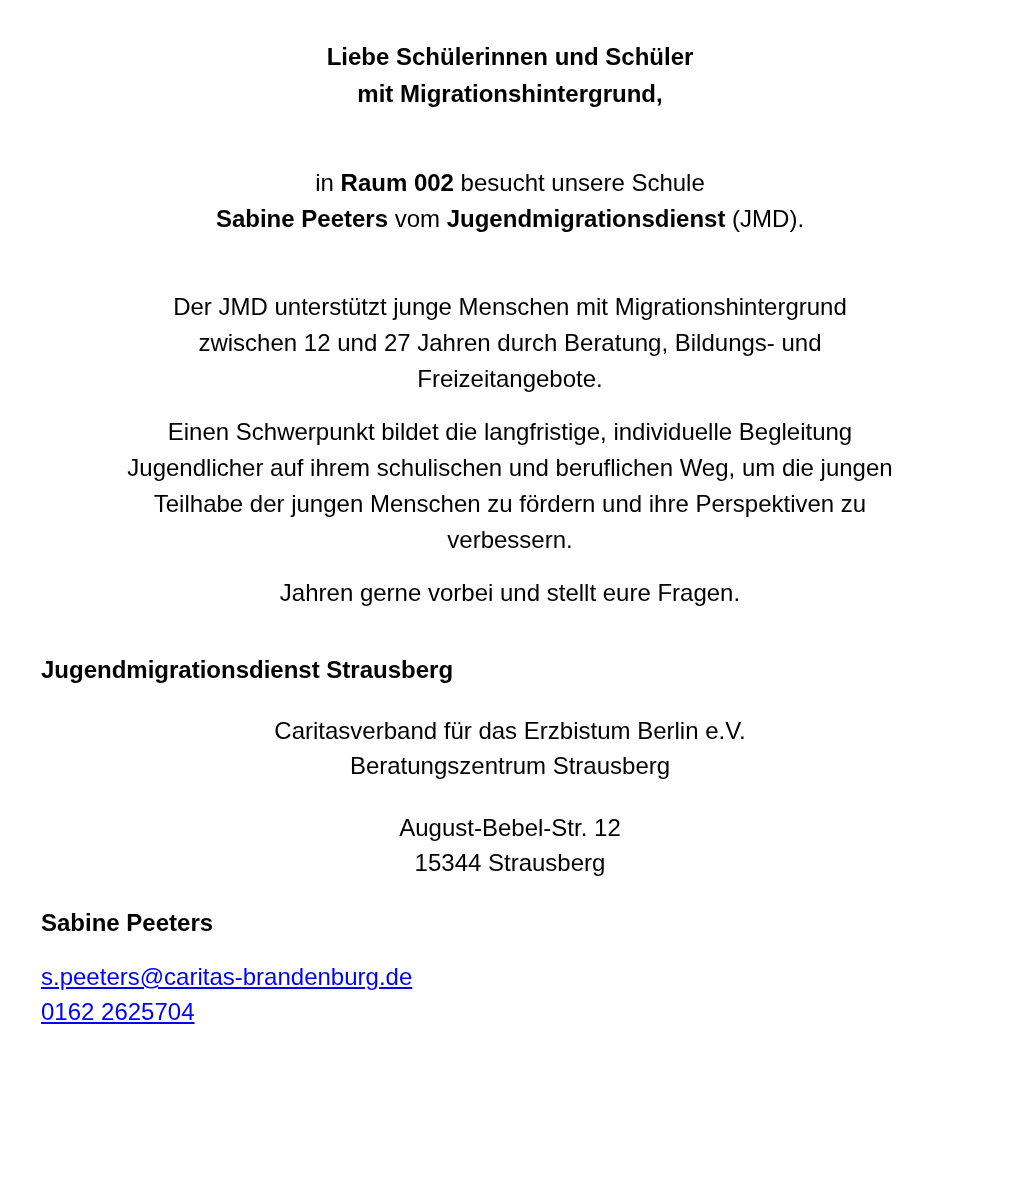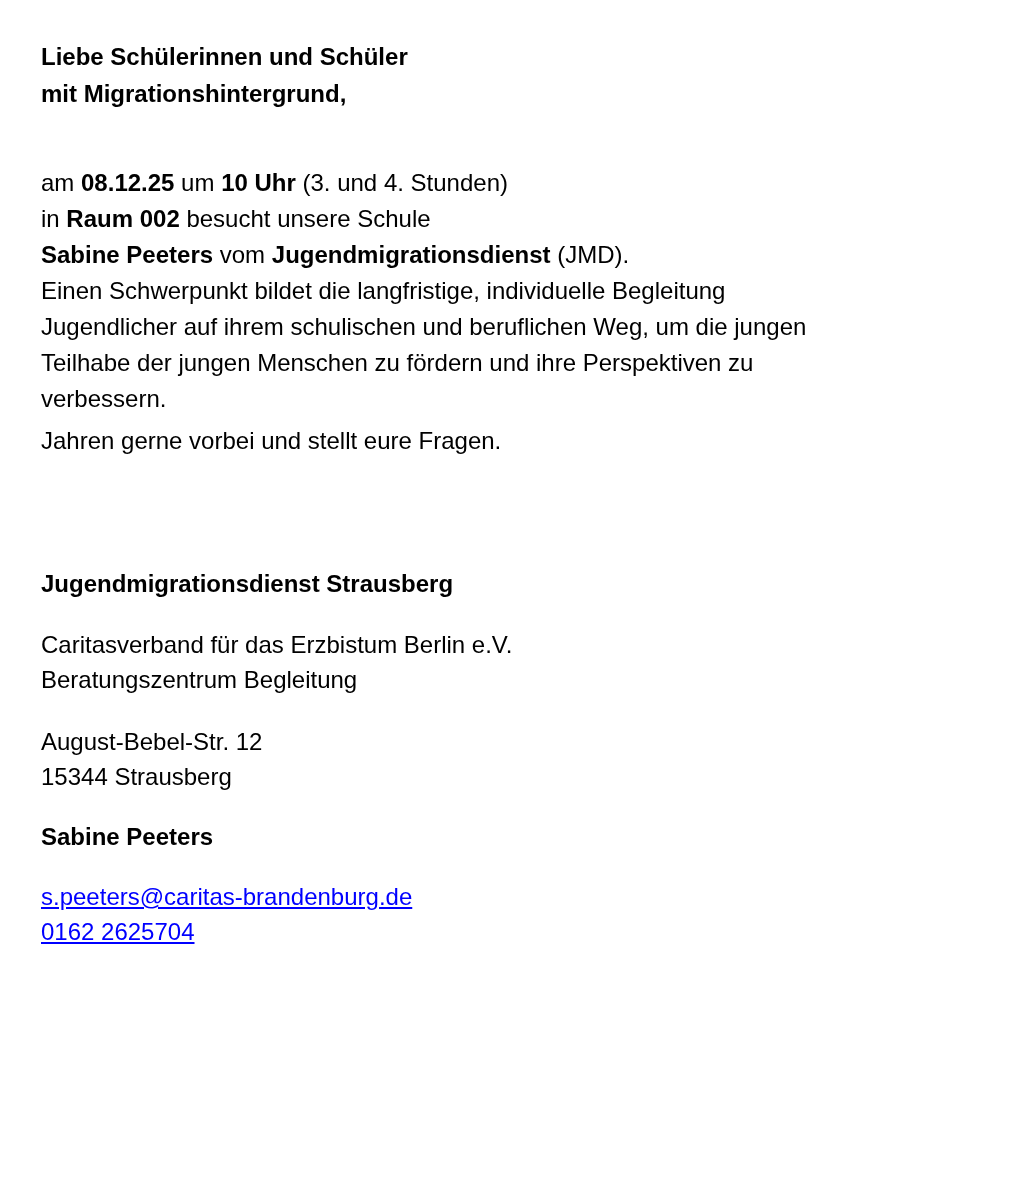--- a/index.html
+++ b/index.html
@@ -18,79 +18,83 @@
     height: 1197px;
     color: var(--text-color);
     font-family: "Liberation Sans", "DejaVu Sans", sans-serif;
     font-size: 24px;
     overflow: hidden;
   }
   .doc {
     padding: 38px 30px 0 41px;
   }
   .bold { font-weight: bold; }
-  .line { white-space: pre; }
+  .line { white-space: pre; text-align: center; }
 
   .salutation { line-height: 37px; font-weight: bold; }
 
   .announcement { margin-top: 53px; line-height: 36px; }
 
   .para { line-height: 36px; }
   .para.first { margin-top: 52px; }
-  .para + .para { margin-top: 6px; }
+  .para + .para { margin-top: 17px; }
 
-  .sig-title { margin-top: 107px; line-height: 36px; font-weight: bold; }
+  .sig-title { margin-top: 41px; line-height: 36px; font-weight: bold; }
 
   .org { margin-top: 25px; line-height: 35px; }
 
   .address { margin-top: 27px; line-height: 35px; }
 
   .contact { margin-top: 25px; line-height: 36px; font-weight: bold; }
 
-  .links { margin-top: 24px; line-height: 35px; }
+  .links { margin-top: 18px; line-height: 35px; }
   .links a {
     display: table;
     color: var(--link-color);
     text-decoration: underline;
     cursor: pointer;
   }
 </style>
 </head>
 <body>
 
 <div class="doc">
 
   <div class="salutation">
       <div class="line">Liebe Schülerinnen und Schüler</div>
       <div class="line">mit Migrationshintergrund,</div>
     </div>
 
   <div class="announcement">
-      <div class="line"><span>am </span><span class="bold">08.12.25</span><span> um </span><span class="bold">10 Uhr</span><span> (3. und 4. Stunden)</span></div>
       <div class="line"><span>in </span><span class="bold">Raum 002</span><span> besucht unsere Schule</span></div>
       <div class="line"><span class="bold">Sabine Peeters</span><span> vom </span><span class="bold">Jugendmigrationsdienst</span><span> (JMD).</span></div>
     </div>
 
   <div>
+      <div class="para first">
+        <div class="line">Der JMD unterstützt junge Menschen mit Migrationshintergrund</div>
+        <div class="line">zwischen 12 und 27 Jahren durch Beratung, Bildungs- und</div>
+        <div class="line">Freizeitangebote.</div>
+      </div>
       <div class="para">
         <div class="line">Einen Schwerpunkt bildet die langfristige, individuelle Begleitung</div>
         <div class="line">Jugendlicher auf ihrem schulischen und beruflichen Weg, um die jungen</div>
         <div class="line">Teilhabe der jungen Menschen zu fördern und ihre Perspektiven zu</div>
         <div class="line">verbessern.</div>
       </div>
       <div class="para">
         <div class="line">Jahren gerne vorbei und stellt eure Fragen.</div>
       </div>
     </div>
 
   <div class="sig-title">Jugendmigrationsdienst Strausberg</div>
 
   <div class="org">
       <div class="line">Caritasverband für das Erzbistum Berlin e.V.</div>
-      <div class="line">Beratungszentrum Begleitung</div>
+      <div class="line">Beratungszentrum Strausberg</div>
     </div>
 
   <div class="address">
       <div class="line">August-Bebel-Str. 12</div>
       <div class="line">15344 Strausberg</div>
     </div>
 
   <div class="contact">Sabine Peeters</div>
 
   <div class="links">

